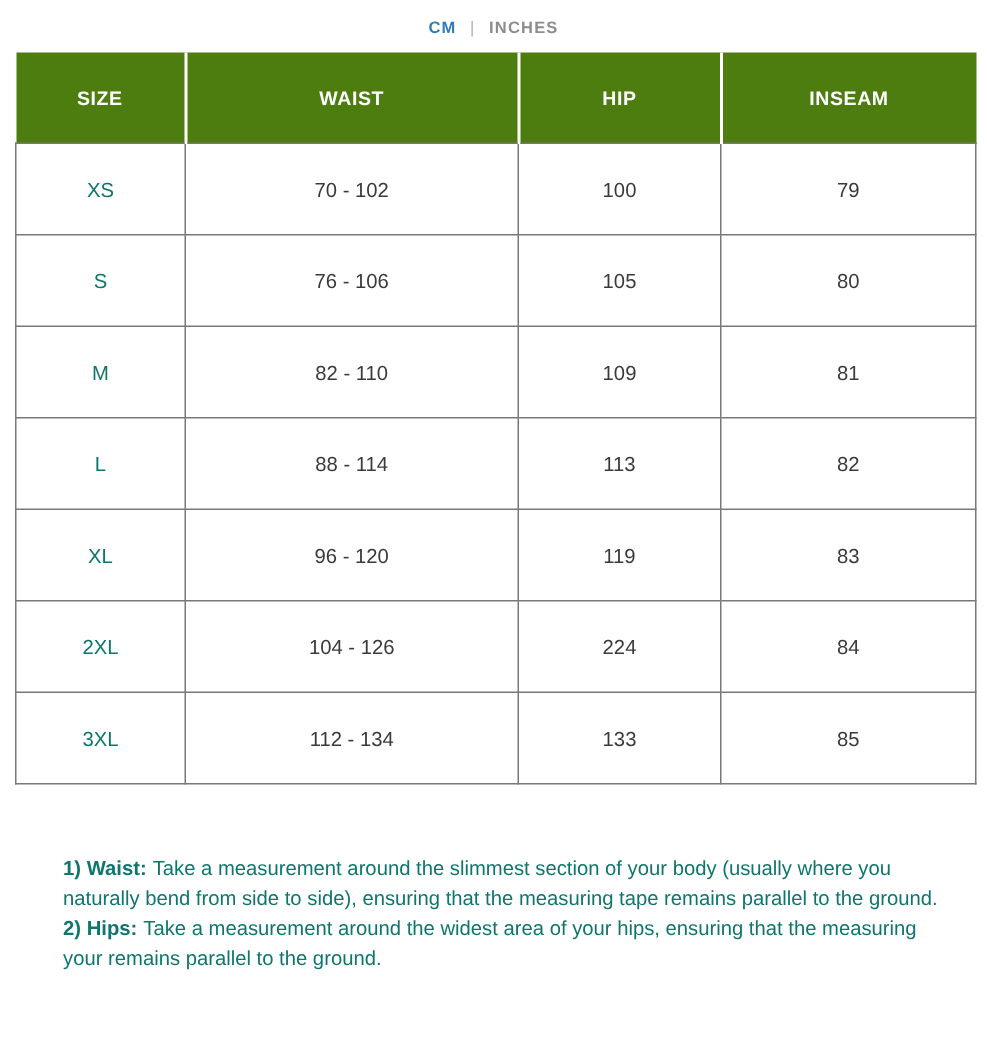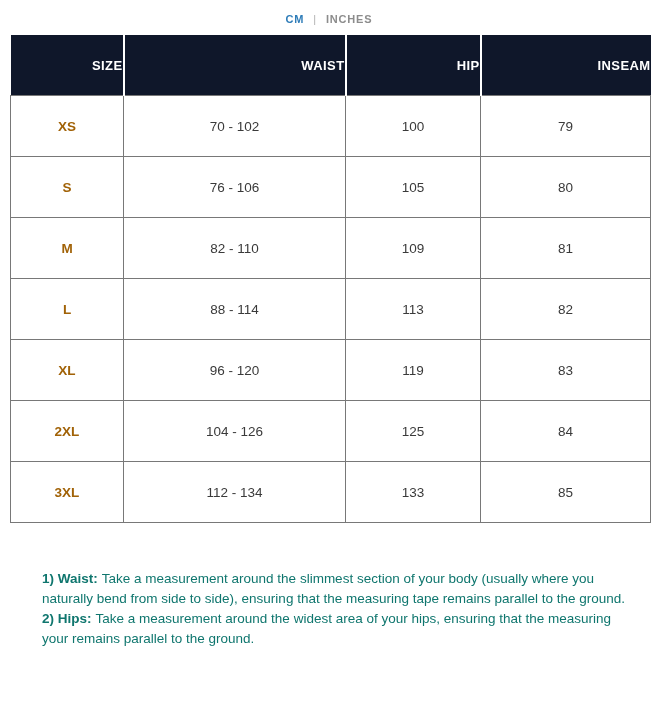--- a/index.html
+++ b/index.html
@@ -49,46 +49,46 @@
     margin: 7px 0 0 10px;
     width: 640px;
     table-layout: fixed;
   }
   col.c-size   { width: 113px; }
   col.c-waist  { width: 222px; }
   col.c-hip    { width: 135px; }
   col.c-inseam { width: 170px; }
 
   .size-table th {
-    background: #0f172a;
+    background: #4d7c0f;
     color: #ffffff;
     font-size: 13px;
     font-weight: bold;
     letter-spacing: 0.4px;
     height: 60px;
-    text-align: right;
+    text-align: center;
     vertical-align: middle;
     border-left: 2px solid #ffffff;
     padding: 0;
   }
   .size-table th:first-child { border-left: none; }
 
   .size-table td {
     border: 1px solid #787878;
     height: 60px;
     text-align: center;
     vertical-align: middle;
     font-size: 13.5px;
     color: #3a3a3a;
     padding: 0;
     background: #ffffff;
   }
   .size-table td.size-cell {
-    font-weight: bold;
-    color: #a16207;
+    font-weight: normal;
+    color: #0f766e;
   }
 
   
   .notes {
     margin: 46px 20px 0 42px;
     width: 596px;
     font-size: 13.5px;
     line-height: 20px;
     color: #0f766e;
   }
@@ -150,21 +150,21 @@
       </tr>
       <tr>
         <td class="size-cell">XL</td>
         <td>96 - 120</td>
         <td>119</td>
         <td>83</td>
       </tr>
       <tr>
         <td class="size-cell">2XL</td>
         <td>104 - 126</td>
-        <td>125</td>
+        <td>224</td>
         <td>84</td>
       </tr>
       <tr>
         <td class="size-cell">3XL</td>
         <td>112 - 134</td>
         <td>133</td>
         <td>85</td>
       </tr>
     </tbody>
   </table>

